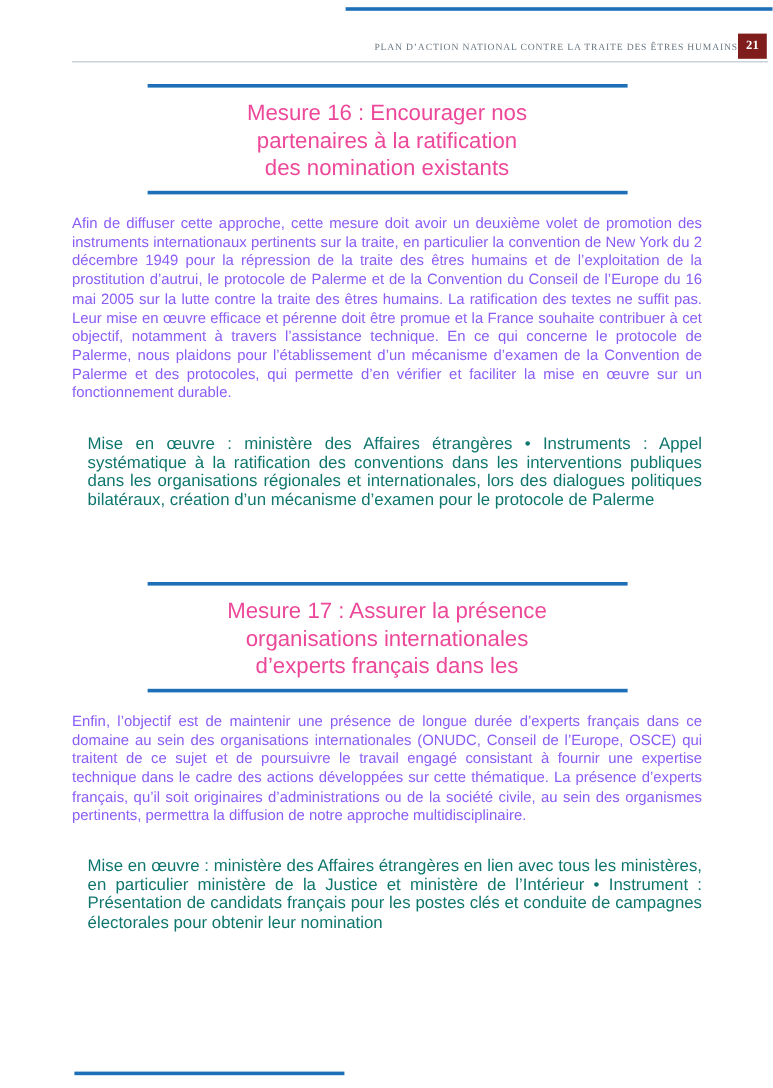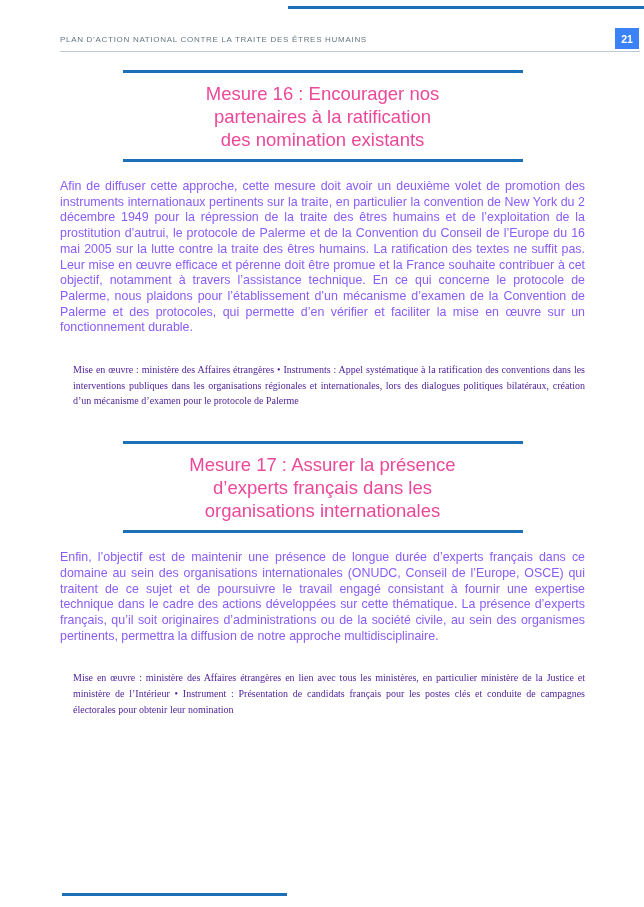--- a/index.html
+++ b/index.html
@@ -23,53 +23,54 @@
   .accent-bottom {
     position: absolute;
     bottom: 11px; left: 62px;
     width: 225px; height: 3px;
     background: #1d70b8;
   }
 
   
   .header {
     display: flex;
-    justify-content: space-between;
+    justify-content: flex-end;
     align-items: flex-end;
     padding: 28px 5px 0 60px;
+    font-family: Liberation Serif, serif;
   }
   .header-title {
     font-size: 8px;
     letter-spacing: 0.7px;
     color: #68757f;
     padding-bottom: 5px;
   }
   .page-badge {
     width: 24px;
     height: 21px;
-    background: #3b82f6;
+    background: #7f1d1d;
     color: #ffffff;
     font-size: 10.5px;
     font-weight: bold;
     display: flex;
     align-items: center;
     justify-content: center;
     flex: 0 0 auto;
   }
   .header-rule {
     height: 1px;
     background: #bcc9d2;
     margin: 2px 4px 0 60px;
   }
 
   .content { margin: 0 59px 0 60px; }
 
   
   .title-block { width: 400px; margin: 18px auto 0; }
-  .title-block.m17 { margin-top: 32px; }
+  .title-block.m17 { margin-top: 60px; }
   .rule { height: 3px; background: #1d70b8; }
   .measure-title {
     margin: 0;
     padding: 9px 0 8px;
     text-align: center;
     color: #ec4899;
     font-size: 18.5px;
     font-weight: 500;
     line-height: 23px;
   }
@@ -81,25 +82,24 @@
     font-size: 12.4px;
     line-height: 15.7px;
     color: #8b5cf6;
     text-align: justify;
   }
   .body-par + .body-par { margin-top: 8px; }
 
   
   .impl-note {
     margin: 26px 0 0 13px;
-    font-size: 10px;
+    font-size: 14px;
     line-height: 15.7px;
-    color: #4c1d95;
+    color: #0f766e;
     text-align: justify;
-    font-family: Liberation Serif, serif;
   }
 </style>
 </head>
 <body>
 
 <div class="page">
 
   <div class="accent-top"></div>
 
   <div class="header">
@@ -124,22 +124,22 @@
       <p class="body-par">Afin de diffuser cette approche, cette mesure doit avoir un deuxième volet de promotion des instruments internationaux pertinents sur la traite, en particulier la convention de New York du 2 décembre 1949 pour la répression de la traite des êtres humains et de l’exploitation de la prostitution d’autrui, le protocole de Palerme et de la Convention du Conseil de l’Europe du 16 mai 2005 sur la lutte contre la traite des êtres humains. La ratification des textes ne suffit pas. Leur mise en œuvre efficace et pérenne doit être promue et la France souhaite contribuer à cet objectif, notamment à travers l’assistance technique. En ce qui concerne le protocole de Palerme, nous plaidons pour l’établissement d’un mécanisme d’examen de la Convention de Palerme et des protocoles, qui permette d’en vérifier et faciliter la mise en œuvre sur un fonctionnement durable.</p>
 
       <div class="impl-note">Mise en œuvre : ministère des Affaires étrangères • Instruments : Appel systématique à la ratification des conventions dans les interventions publiques dans les organisations régionales et internationales, lors des dialogues politiques bilatéraux, création d’un mécanisme d’examen pour le protocole de Palerme</div>
     </section>
 
     <section>
       <div class="title-block m17">
         <div class="rule"></div>
         <h2 class="measure-title">
           <span class="tl">Mesure 17 : Assurer la présence</span>
+          <span class="tl">organisations internationales</span>
           <span class="tl">d’experts français dans les</span>
-          <span class="tl">organisations internationales</span>
         </h2>
         <div class="rule"></div>
       </div>
 
       <p class="body-par">Enfin, l’objectif est de maintenir une présence de longue durée d’experts français dans ce domaine au sein des organisations internationales (ONUDC, Conseil de l’Europe, OSCE) qui traitent de ce sujet et de poursuivre le travail engagé consistant à fournir une expertise technique dans le cadre des actions développées sur cette thématique. La présence d’experts français, qu’il soit originaires d’administrations ou de la société civile, au sein des organismes pertinents, permettra la diffusion de notre approche multidisciplinaire.</p>
 
       <div class="impl-note">Mise en œuvre : ministère des Affaires étrangères en lien avec tous les ministères, en particulier ministère de la Justice et ministère de l’Intérieur • Instrument : Présentation de candidats français pour les postes clés et conduite de campagnes électorales pour obtenir leur nomination</div>
     </section>
 
   </div>

